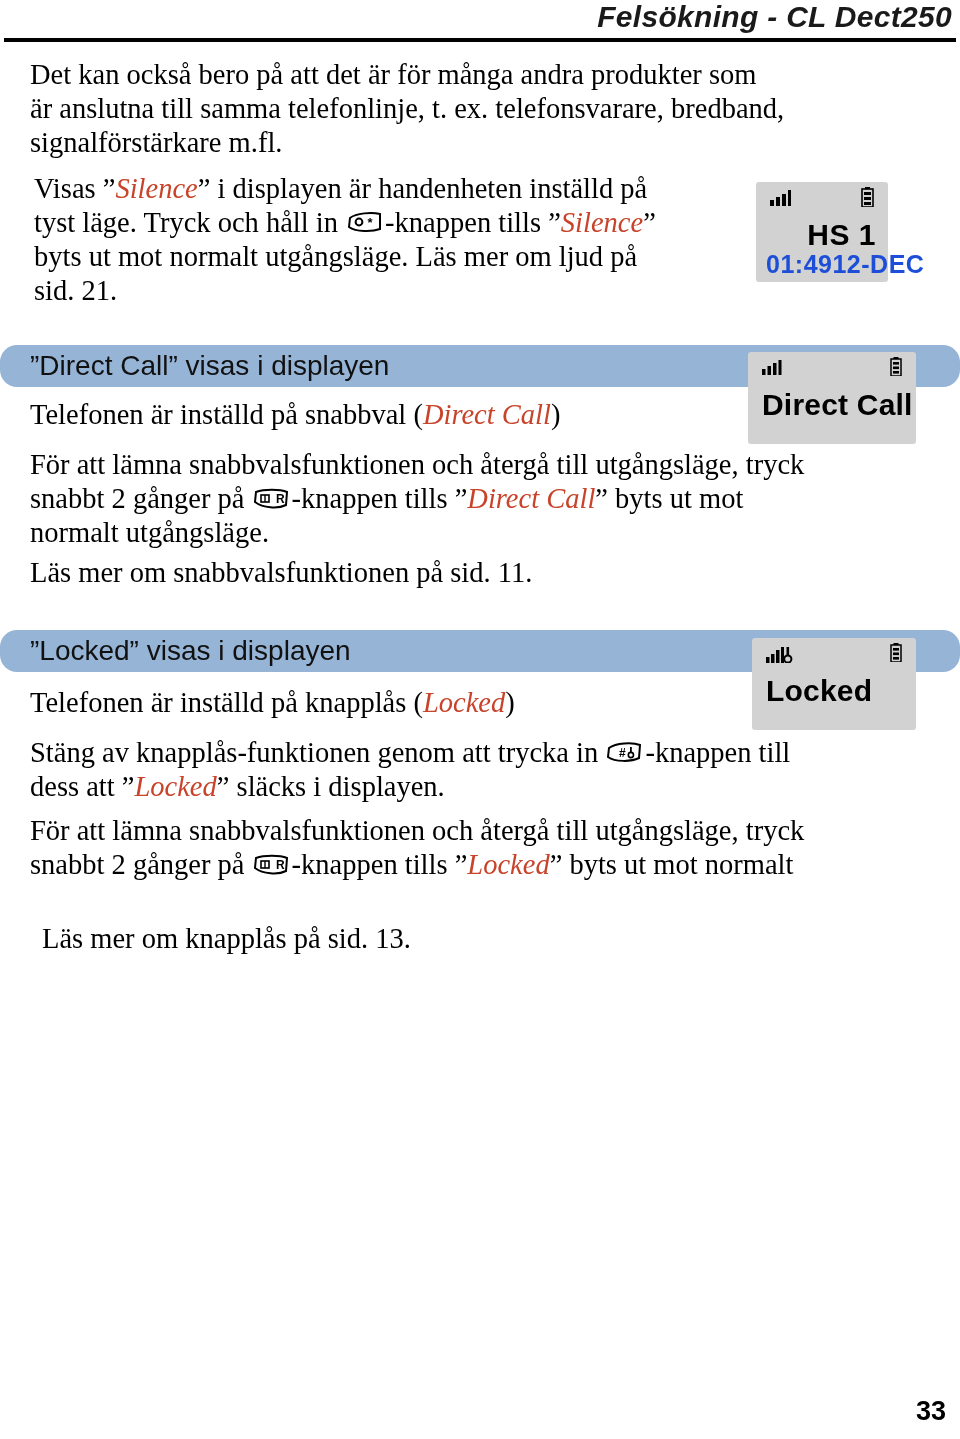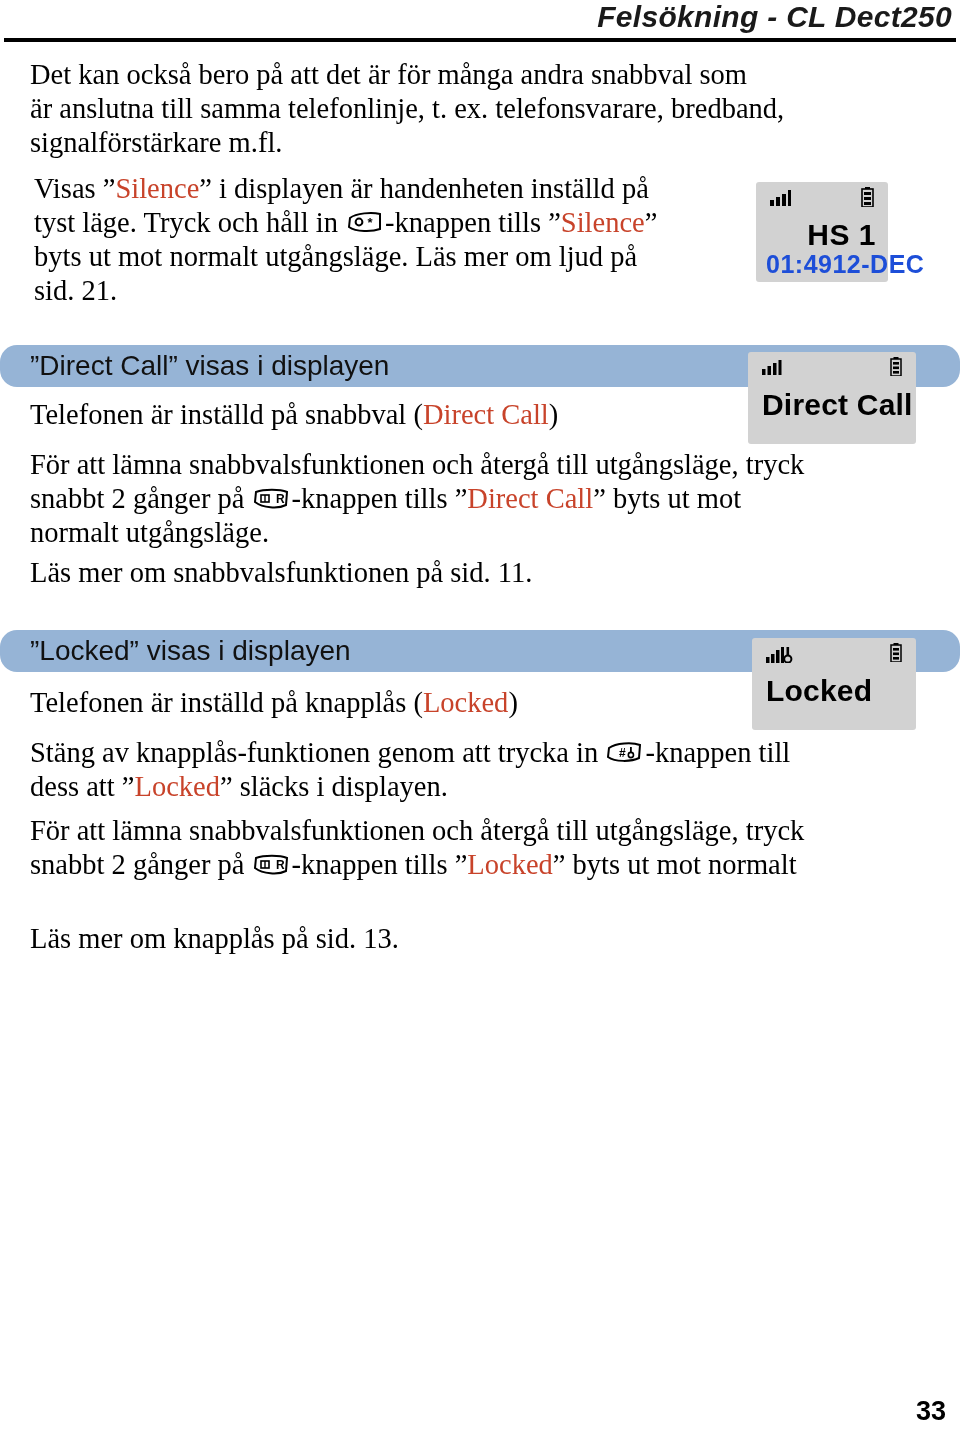--- a/index.html
+++ b/index.html
@@ -48,20 +48,21 @@
   
   .para {
     position: absolute;
     font-family: "Liberation Serif", "DejaVu Serif", serif;
     font-size: 28.5px;
     line-height: 34px;
     color: #000000;
   }
   .em-red {
     color: #c8432a;
+    font-style: italic;
   }
 
   
   .section-band {
     position: absolute;
     left: 0;
     width: 960px;
     height: 42px;
     background: #96b4d6;
     border-radius: 17px;
@@ -156,21 +157,21 @@
 </style>
 </head>
 <body>
 
 <div class="page-header">
   <div class="header-title">Felsökning - CL Dect250</div>
   <div class="header-rule"></div>
 </div>
 
 <div class="para" style="left:30px; top:58px; width:900px;">
-  <div>Det kan också bero på att det är för många andra snabbval som</div>
+  <div>Det kan också bero på att det är för många andra produkter som</div>
   <div>är anslutna till samma telefonlinje, t. ex. telefonsvarare, bredband,</div>
   <div>signalförstärkare m.fl.</div>
 </div>
 
 <div class="para" style="left:34px; top:172px; width:700px;">
   <div><span>Visas ”</span><span class="em-red">Silence</span><span>” i displayen är handenheten inställd på</span></div>
   <div><span>tyst läge. Tryck och håll in </span><span class="keyicon"><svg width="38" height="24" viewBox="0 0 38 24">
           <path d="M4 7 C10 2, 26 1, 34 3 L34 18 C26 21, 10 21, 3 16 Z" fill="#ffffff" stroke="#000" stroke-width="2"></path>
           <circle cx="13" cy="11" r="3.4" fill="none" stroke="#000" stroke-width="2"></circle>
           <text x="24" y="16" font-family="Liberation Sans, sans-serif" font-size="13" font-weight="bold" text-anchor="middle" fill="#000">*</text>
@@ -296,15 +297,15 @@
 <div class="para" style="left:30px; top:814px; width:900px;">
   <div>För att lämna snabbvalsfunktionen och återgå till utgångsläge, tryck</div>
   <div><span>snabbt 2 gånger på </span><span class="keyicon"><svg width="38" height="24" viewBox="0 0 38 24">
           <path d="M3 5 C11 2, 27 2, 34 5 L33 18 C25 22, 10 21, 2 15 Z" fill="#ffffff" stroke="#000" stroke-width="2"></path>
           <rect x="8" y="8" width="8" height="7" fill="none" stroke="#000" stroke-width="1.6"></rect>
           <line x1="12" y1="8" x2="12" y2="15" stroke="#000" stroke-width="1.4"></line>
           <text x="23" y="16" font-family="Liberation Sans, sans-serif" font-size="12" font-weight="bold" fill="#000">R</text>
         </svg></span><span>-knappen tills ”</span><span class="em-red">Locked</span><span>” byts ut mot normalt</span></div>
 </div>
 
-<div class="para" style="left:30px; top:922px; width:900px;">Läs mer om knapplås på sid. 13.</div>
+<div class="para" style="left:42px; top:922px; width:900px;">Läs mer om knapplås på sid. 13.</div>
 
 <div class="page-number">33</div>
 
 </body></html>

